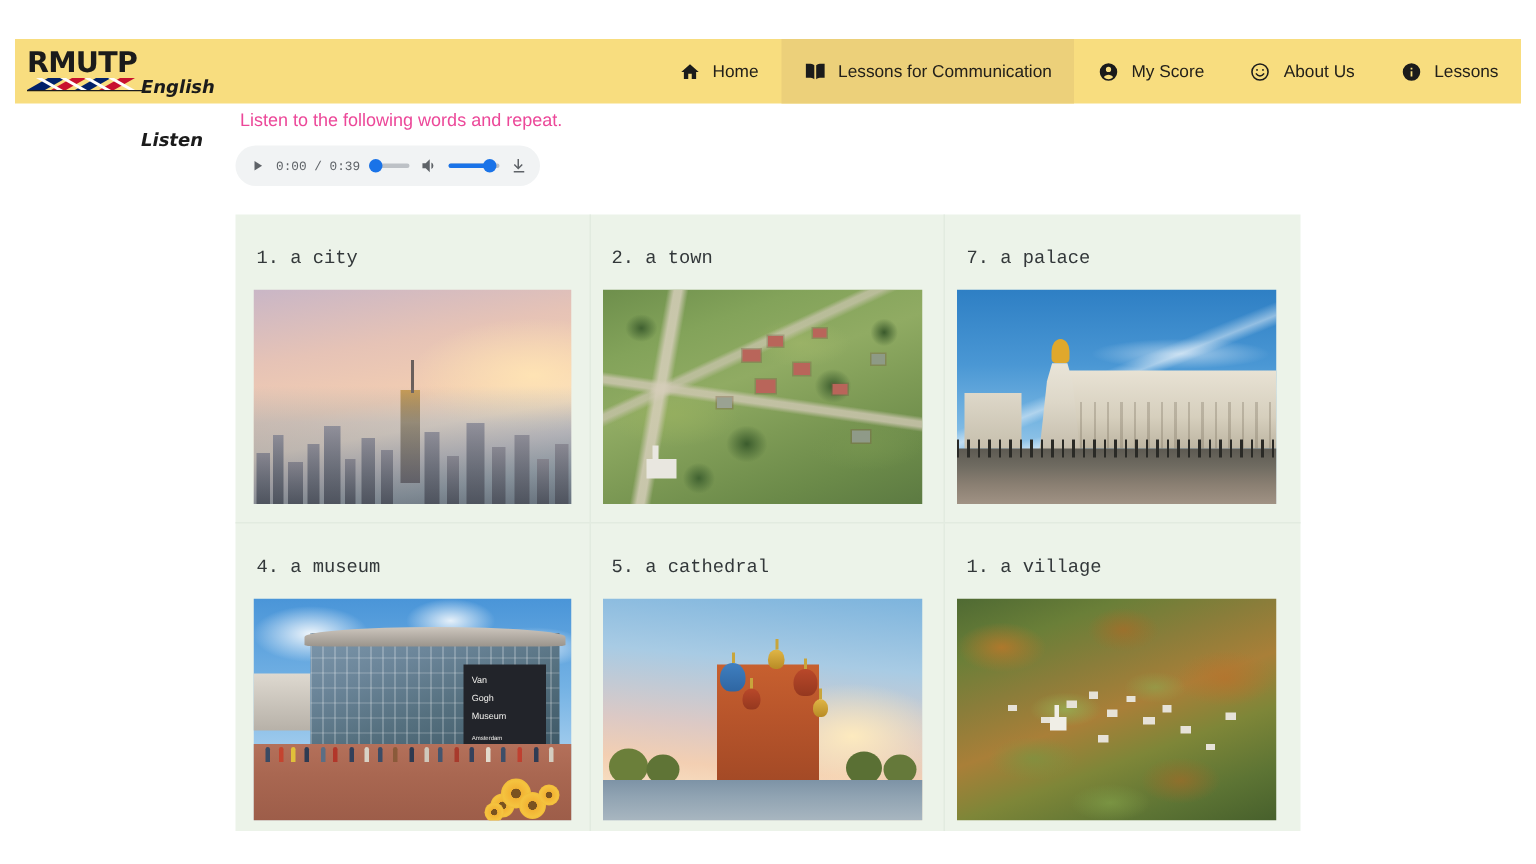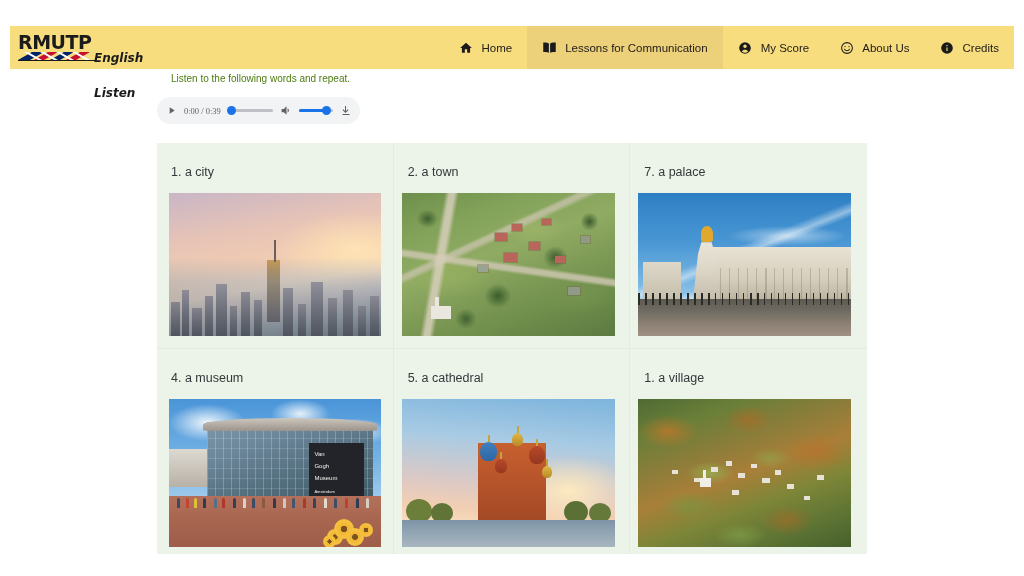--- a/index.html
+++ b/index.html
@@ -59,38 +59,38 @@
     cursor: pointer;
     white-space: nowrap;
   }
   .nav-item.active { background: #ecd07a; }
   .nav-icon { display: flex; align-items: center; justify-content: center; width: 15px; height: 15px; }
   .nav-icon svg { display:block; }
 
   
   .instruction {
     position: absolute;
-    left: 171px; top: 73px;
-    font-size: 10px;
-    color: #4d7c0f;
+    left: 160px; top: 73px;
+    font-size: 12px;
+    color: #ec4899;
   }
 
   
   .player {
     position: absolute;
     left: 157px; top: 97px;
     width: 203px; height: 27px;
     background: #f1f3f4;
     border-radius: 14px;
     display: flex; align-items: center;
     padding: 0 8px;
     gap: 6px;
   }
   .play-btn { width: 13px; height: 13px; display:flex; align-items:center; justify-content:center; cursor:pointer; }
-  .time-label { font-size: 8.5px; color: #5f6368; font-family: Liberation Serif, serif; white-space: nowrap; }
+  .time-label { font-size: 8.5px; color: #5f6368; font-family: Liberation Mono, monospace; white-space: nowrap; }
   .seek { position: relative; flex: 1; height: 13px; display: flex; align-items: center; }
   .seek-track { position:absolute; left:0; right:0; height: 2.5px; background: #bdc1c6; border-radius: 2px; }
   .seek-thumb { position:absolute; left: 0px; width: 9px; height: 9px; border-radius: 50%; background: #1a73e8; }
   .vol-btn { width: 14px; height: 14px; display:flex; align-items:center; justify-content:center; cursor:pointer; }
   .vol { position: relative; width: 34px; height: 13px; display:flex; align-items:center; }
   .vol-track { position:absolute; left:0; right:0; height: 2.5px; background: #bdc1c6; border-radius:2px; }
   .vol-fill { position:absolute; left:0; width: 26px; height: 2.5px; background: #1a73e8; border-radius:2px; }
   .vol-thumb { position:absolute; left: 23px; width: 9px; height: 9px; border-radius:50%; background:#1a73e8; }
   .dl-btn { width: 13px; height: 14px; display:flex; align-items:center; justify-content:center; cursor:pointer; }
 
@@ -110,20 +110,21 @@
     border-right: 1px solid #e2ebe0;
     border-bottom: 1px solid #e2ebe0;
   }
   .cell:nth-child(3n) { border-right: none; }
   .cell:nth-child(n+4) { border-bottom: none; }
   .cell-label {
     font-size: 12.5px;
     color: #33383a;
     padding-left: 14px;
     margin-bottom: 14px;
+    font-family: Liberation Mono, monospace;
   }
   .cell:nth-child(2) .cell-label,
   .cell:nth-child(3) .cell-label { padding-left: 14px; }
 
   .photo {
     width: 212px; height: 143px;
     margin-left: 12px;
     overflow: hidden;
     position: relative;
   }
@@ -317,21 +318,21 @@
       </span>
       <span>About Us</span>
     </div>
 
     <div class="nav-item">
       <span class="nav-icon">
         <svg width="14" height="14" viewBox="0 0 24 24" fill="#1b1b1b">
             <path d="M12 2a10 10 0 100 20 10 10 0 000-20zm1 15h-2v-6h2zm0-8h-2V7h2z"></path>
           </svg>
       </span>
-      <span>Credits</span>
+      <span>Lessons</span>
     </div>
 
   </nav>
 </div>
 
 <div class="instruction">Listen to the following words and repeat.</div>
 
 <div class="player">
   <span class="play-btn">
     <svg width="11" height="11" viewBox="0 0 24 24" fill="#5f6368">

